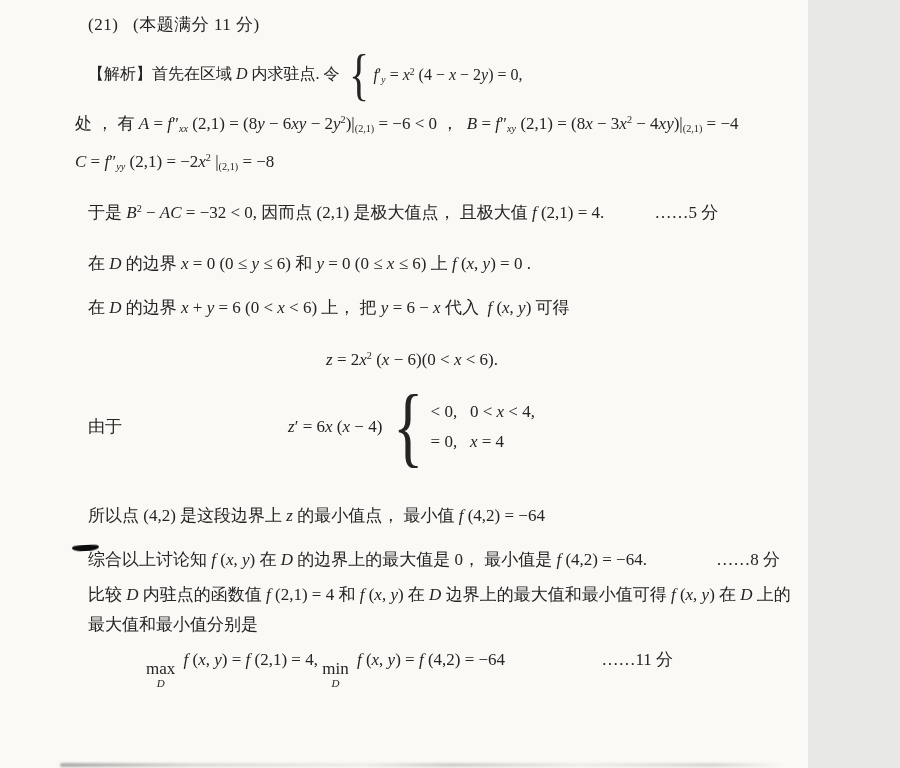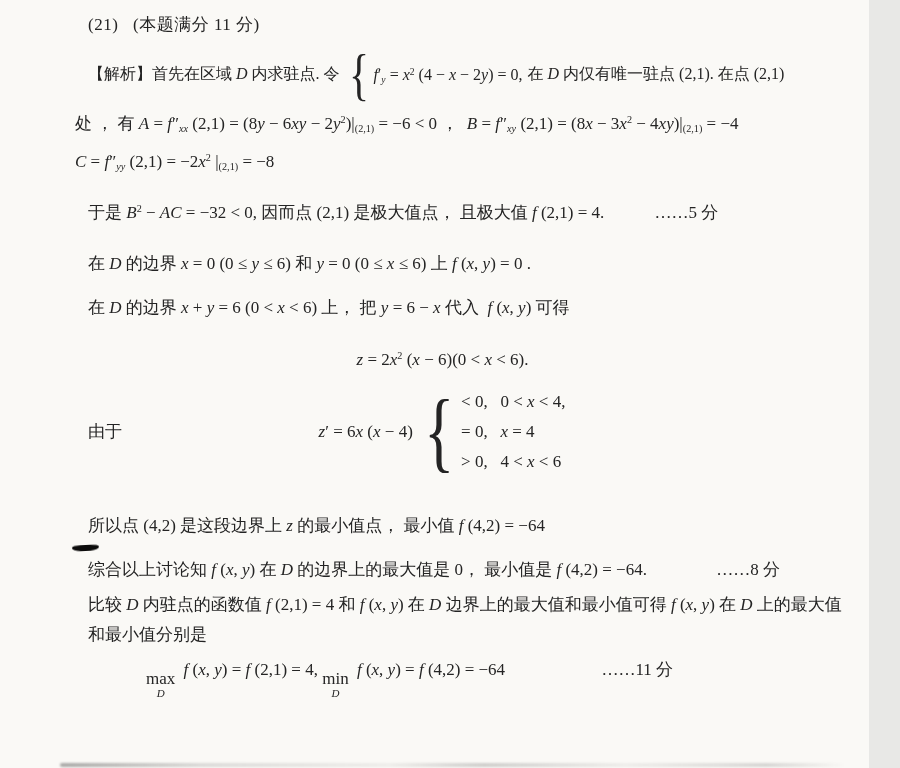--- a/index.html
+++ b/index.html
@@ -1,21 +1,21 @@
 <!DOCTYPE html>
 <html style="--bg: #faf9f6; --ink: #242424;"><head>
 <meta charset="utf-8">
 <style>
   * { margin:0; padding:0; box-sizing:border-box; }
   html,body { width:900px; height:768px; }
   body { background:#e8e8e6; font-family:"Liberation Serif","DejaVu Serif",serif; }
 
   .page {
     position:relative;
-    width:869px; height:768px;
+    width:808px; height:768px;
     overflow:hidden;
     background:var(--bg,#faf9f6);
     color:var(--ink,#242424);
     font-size:17px;
     padding:10px 12px 0 88px;
   }
 
   i { font-style:italic; }
   sup { font-size:0.60em; vertical-align:0.55em; line-height:0; }
   sub { font-size:0.60em; vertical-align:-0.30em; line-height:0; }
@@ -92,21 +92,20 @@
 
 
   <div class="row intro-row">
     <span class="chunk">【解析】首先在区域 <i>D</i> 内求驻点. 令</span>
     <span class="cases-group">
       <span class="brace brace-sm">{</span>
       <span class="cases-col sys-col">
         <span class="eq"><i>f</i>′<sub><i>y</i></sub> = <i>x</i><sup>2</sup> (4 − <i>x</i> − 2<i>y</i>) = 0,</span>
       </span>
     </span>
-    <span class="chunk">在 <i>D</i> 内仅有唯一驻点 (2,1). 在点 (2,1)</span>
   </div>
 
   <p class="para mt-8 outdent">处 ， 有 <i>A</i> = <i>f</i>″<sub><i>xx</i></sub> (2,1) = (8<i>y</i> − 6<i>xy</i> − 2<i>y</i><sup>2</sup>)|<sub>(2,1)</sub> = −6 &lt; 0 ，&nbsp; <i>B</i> = <i>f</i>″<sub><i>xy</i></sub> (2,1) = (8<i>x</i> − 3<i>x</i><sup>2</sup> − 4<i>xy</i>)|<sub>(2,1)</sub> = −4</p>
 
   <p class="para mt-8 outdent"><i>C</i> = <i>f</i>″<sub><i>yy</i></sub> (2,1) = −2<i>x</i><sup>2</sup> |<sub>(2,1)</sub> = −8</p>
 
   <p class="para mt-20">
     <span>于是 <i>B</i><sup>2</sup> − <i>AC</i> = −32 &lt; 0, 因而点 (2,1) 是极大值点， 且极大值 <i>f</i> (2,1) = 4.</span>
     <span class="score score-5">……5 分</span>
   </p>
@@ -119,21 +118,20 @@
 
   <div class="row since-row">
     <span class="chunk">由于</span>
     <span class="since-center">
       <span><i>z</i>′ = 6<i>x</i> (<i>x</i> − 4)</span>
       <span class="cases-group">
         <span class="brace brace-lg">{</span>
         <span class="cases-col big-col">
           <span class="eq">&lt; 0,&nbsp;&nbsp; 0 &lt; <i>x</i> &lt; 4,</span>
           <span class="eq">= 0,&nbsp;&nbsp; <i>x</i> = 4</span>
-          <span class="eq">&gt; 0,&nbsp;&nbsp; 4 &lt; <i>x</i> &lt; 6</span>
         </span>
       </span>
     </span>
   </div>
 
   <div class="ink-dash"></div>
 
   <p class="para mt-34">所以点 (4,2) 是这段边界上 <i>z</i> 的最小值点， 最小值 <i>f</i> (4,2) = −64</p>
 
   <p class="para mt-14">

